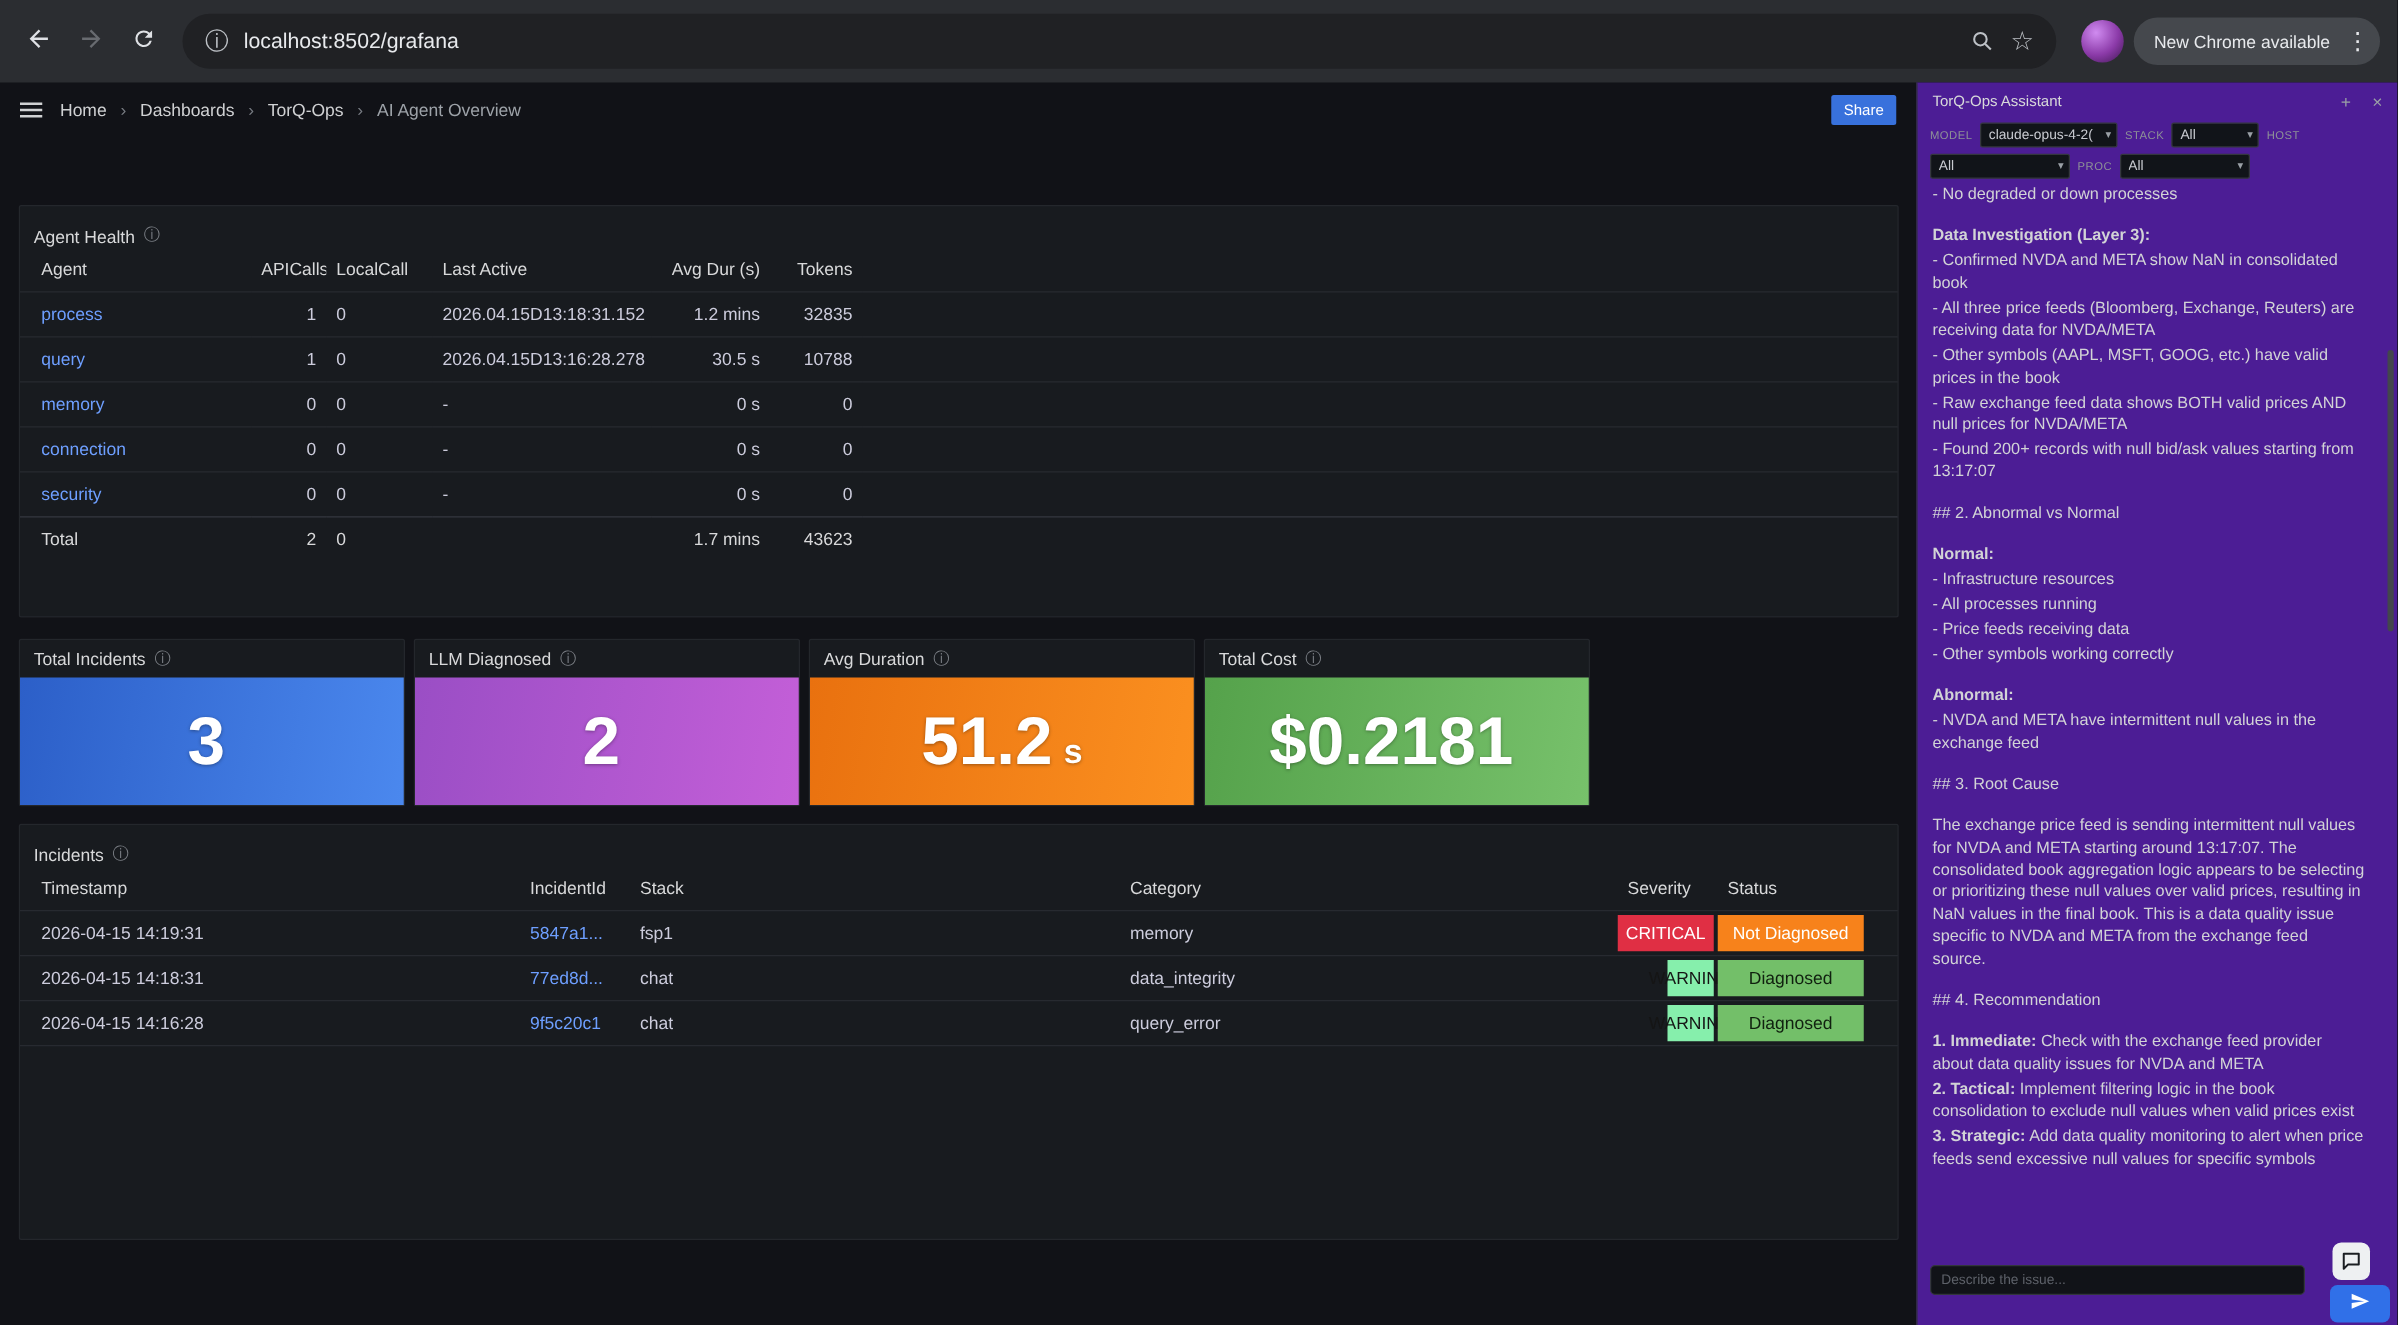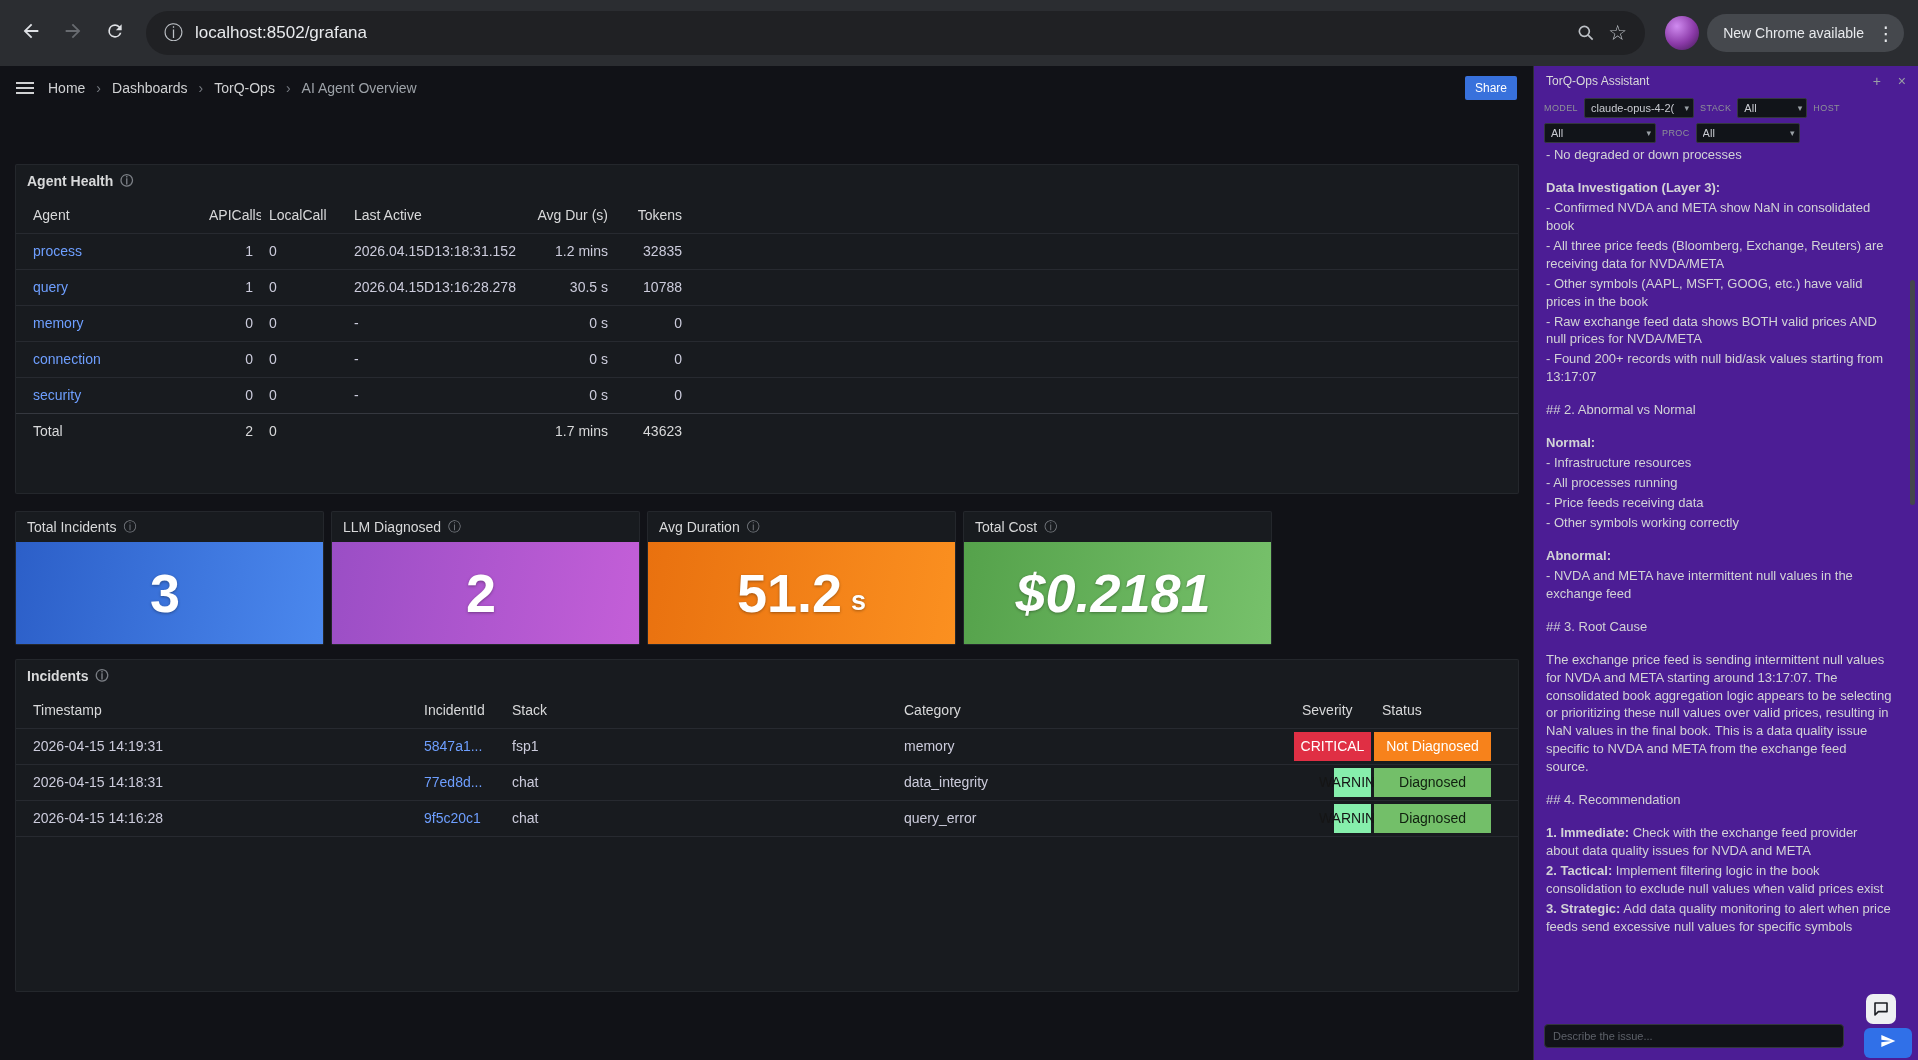--- a/index.html
+++ b/index.html
@@ -34,21 +34,21 @@
   .crumb + .crumb::before{content:"›";color:#777b82;margin:0 11px;}
   .crumb:last-of-type{color:#9da2a8;}
   .share-btn{margin-left:auto;background:#3871dc;color:#fff;font-size:12px;font-weight:500;height:24px;
     padding:0 10px;border-radius:2px;display:flex;align-items:center;}
 
   
   .dash{flex:1;padding:54px 14px 0 15px;box-sizing:border-box;}
   .panel{background:#181b1f;border:1px solid rgba(204,204,220,0.07);border-radius:2px;box-sizing:border-box;}
   .panel-health{height:330px;margin-bottom:17px;}
   .panel-incidents{height:333px;}
-  .panel-title{height:32px;display:flex;align-items:center;gap:7px;padding:0 11px;font-size:14px;color:#d8d9da;font-weight:bold;}
+  .panel-title{height:32px;display:flex;align-items:flex-end;gap:7px;padding:0 11px;font-size:14px;color:#d8d9da;}
   .info-i{color:#7b7f85;font-size:13px;}
 
   table.gtable{width:100%;border-collapse:collapse;table-layout:fixed;font-size:14px;color:#ccccdc;}
   .gtable th,.gtable td{height:36px;padding:0 8px;border-bottom:1px solid rgba(204,204,220,0.09);
     white-space:nowrap;overflow:hidden;text-align:left;box-sizing:border-box;}
   .gtable th{font-weight:500;color:#d8d9da;}
   .gtable .c1{padding-left:17px;}
   .gtable .num{text-align:right;}
   .link{color:#6e9fff;cursor:pointer;}
   .total-row td{border-bottom:none;color:#d8d9da;}
@@ -65,21 +65,21 @@
   .stats-row{display:flex;gap:7px;margin-bottom:14px;}
   .stat-panel{width:309px;height:134px;background:#181b1f;border:1px solid rgba(204,204,220,0.07);
     border-radius:2px;display:flex;flex-direction:column;box-sizing:border-box;}
   .stat-title{height:30px;display:flex;align-items:center;gap:7px;padding:0 11px;font-size:14px;color:#d8d9da;flex:0 0 auto;}
   .stat-body{flex:1;display:flex;align-items:center;justify-content:center;color:#fff;font-weight:700;
     font-size:54px;gap:9px;text-shadow:0 1px 3px rgba(0,0,0,.35);}
   .stat-suffix{font-size:27px;margin-top:16px;}
   .grad-blue{background:linear-gradient(100deg,#2c5fc8,#4b88ee);}
   .grad-purple{background:linear-gradient(100deg,#9a4ec5,#c45fd8);}
   .grad-orange{background:linear-gradient(100deg,#e9710f,#fb9020);}
-  .grad-green{background:linear-gradient(100deg,#55a24b,#77c16b);font-style:italic;}
+  .grad-green{background:linear-gradient(100deg,#55a24b,#77c16b);}
 
   
   .assistant{width:385px;background:#4c1d95;border-left:1px solid #2c2f36;position:relative;
     display:flex;flex-direction:column;box-sizing:border-box;}
   .as-header{height:30px;display:flex;align-items:center;padding:0 12px;font-size:12px;color:#d8d9da;flex:0 0 auto;}
   .as-actions{margin-left:auto;display:flex;gap:17px;color:#9aa0a6;font-size:14px;}
   .as-actions span{cursor:pointer;}
   .as-controls{padding:2px 10px 6px;display:flex;flex-wrap:wrap;align-items:center;gap:5px 6px;
     font-size:9px;color:#8e9297;letter-spacing:.4px;flex:0 0 auto;}
   .sel{height:20px;background:#111419;border:1px solid #34373e;border-radius:2px;color:#c9cbd1;font-size:11px;
@@ -89,21 +89,21 @@
   .sel-model{width:110px;} .sel-stack{width:70px;} .sel-host{width:112px;} .sel-proc{width:104px;}
 
   .as-body{flex:1;overflow:hidden;padding:6px 26px 60px 12px;font-size:13px;line-height:1.38;color:#d2d3d6;}
   .msg{margin:0 0 2px 0;}
   .msg.h{font-weight:700;}
   .msg.sp{height:11px;}
   .msg:first-of-type{margin-top:-9px;}
   .msg .b{font-weight:700;}
 
   .as-scroll{position:absolute;right:3px;top:214px;width:5px;height:225px;background:#43464d;border-radius:3px;}
-  .as-input{position:absolute;left:10px;bottom:12px;width:300px;height:24px;background:#111318;
+  .as-input{position:absolute;left:10px;bottom:24px;width:300px;height:24px;background:#111318;
     border:1px solid #33363d;border-radius:4px;color:#c9cbd1;font-size:11px;padding:0 8px;box-sizing:border-box;
     font-family:"Liberation Sans",sans-serif;}
   .as-input::placeholder{color:#5d6169;}
   .as-send{position:absolute;right:6px;bottom:2px;width:48px;height:30px;background:#3070e8;border-radius:6px;
     display:flex;align-items:center;justify-content:center;color:#fff;cursor:pointer;}
   .as-fab{position:absolute;right:22px;bottom:36px;width:30px;height:30px;background:#eef0f2;border-radius:7px;
     display:flex;align-items:center;justify-content:center;cursor:pointer;}
 </style>
 </head>
 <body>

